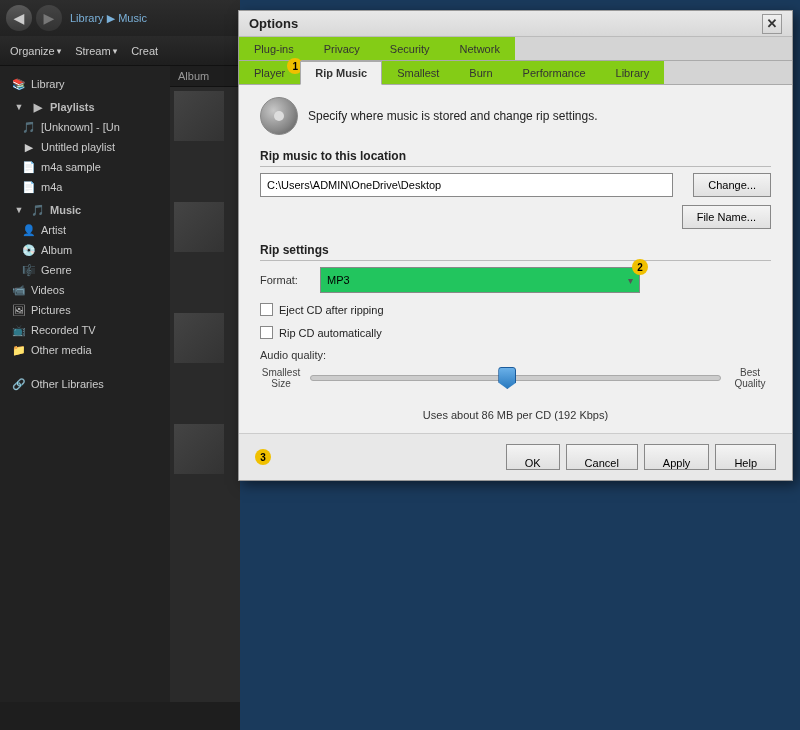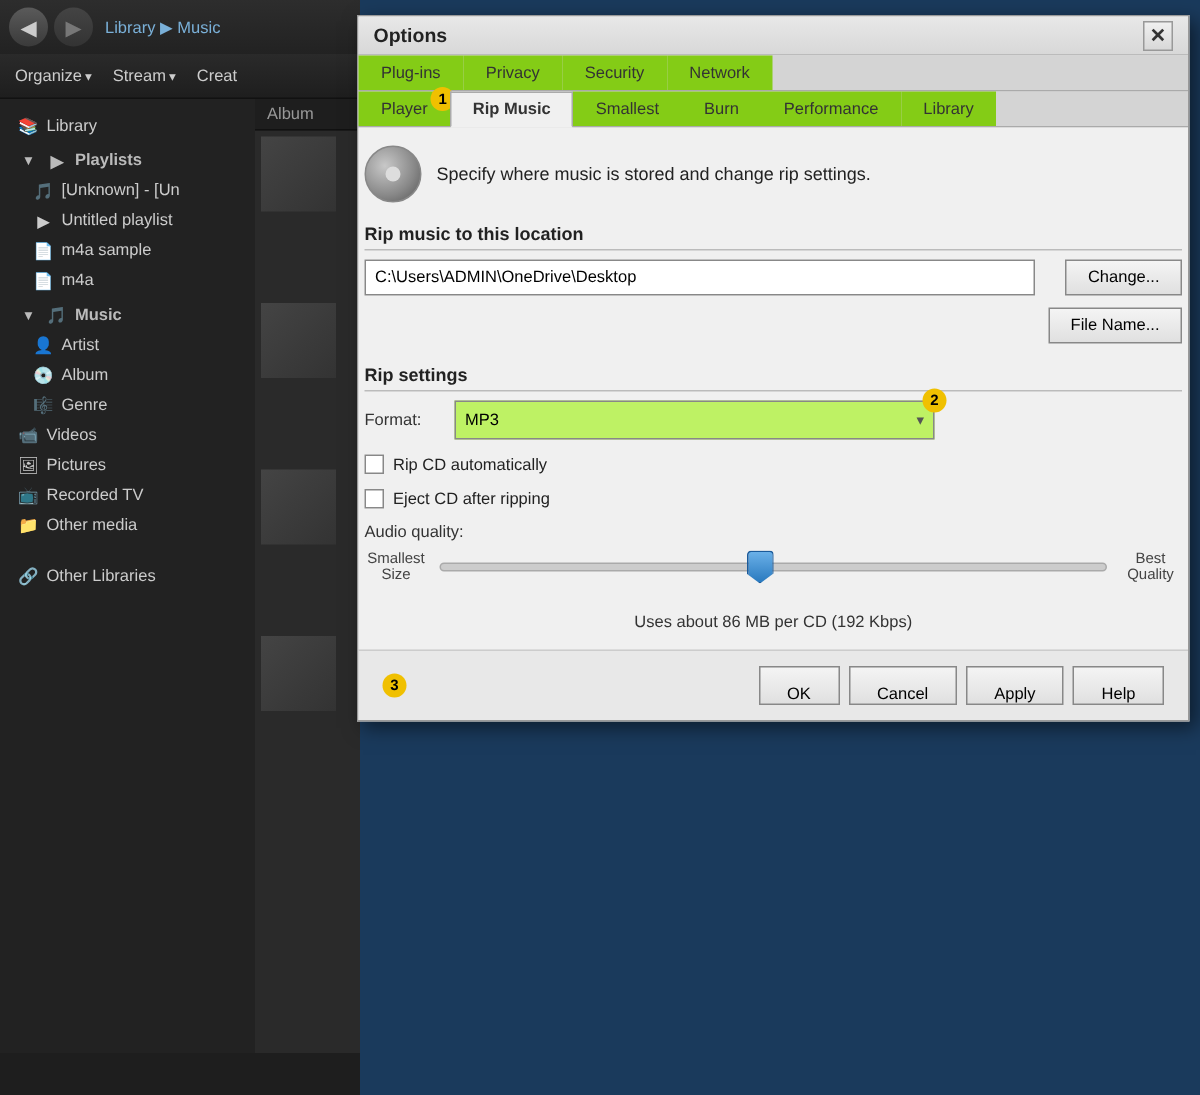--- a/index.html
+++ b/index.html
@@ -233,21 +233,21 @@
       color: #000;
       width: 16px; height: 16px;
       border-radius: 50%;
       display: flex; align-items: center; justify-content: center;
       font-size: 10px;
       font-weight: bold;
     }
 
     
     .dialog-body {
-      padding: 12px 4px;
+      padding: 12px 21px;
       background: #f0f0f0;
     }
 
     .dialog-header-row {
       display: flex;
       align-items: center;
       gap: 10px;
       margin-bottom: 14px;
     }
 
@@ -326,21 +326,21 @@
     .format-label {
       font-size: 11px;
       color: #333;
       min-width: 50px;
     }
 
     .format-select {
       width: 320px;
       height: 26px;
       border: 1px solid #888;
-      background: #bef264;
+      background: #22c55e;
       font-size: 11px;
       padding: 2px 6px;
       cursor: pointer;
       display: flex;
       align-items: center;
       justify-content: space-between;
       position: relative;
     }
 
     .select-arrow {
@@ -645,26 +645,26 @@
           <div class="format-select">
             <span>MP3</span>
             <span class="select-arrow">▾</span>
           </div>
           <span class="format-badge">2</span>
         </div>
       </div>
 
       <div class="checkbox-row">
         <div class="cb"></div>
-        <span>Rip CD automatically</span>
+        <span>Eject CD after ripping</span>
       </div>
 
       <div class="checkbox-row">
         <div class="cb"></div>
-        <span>Eject CD after ripping</span>
+        <span>Rip CD automatically</span>
       </div>
     </div>
 
     <div class="audio-quality-section">
       <div class="aq-label">Audio quality:</div>
       <div class="slider-row">
         <span class="slider-label" style="white-space:pre-wrap">Smallest
 Size</span>
         <div class="slider-track">
           <div class="slider-thumb"></div>

